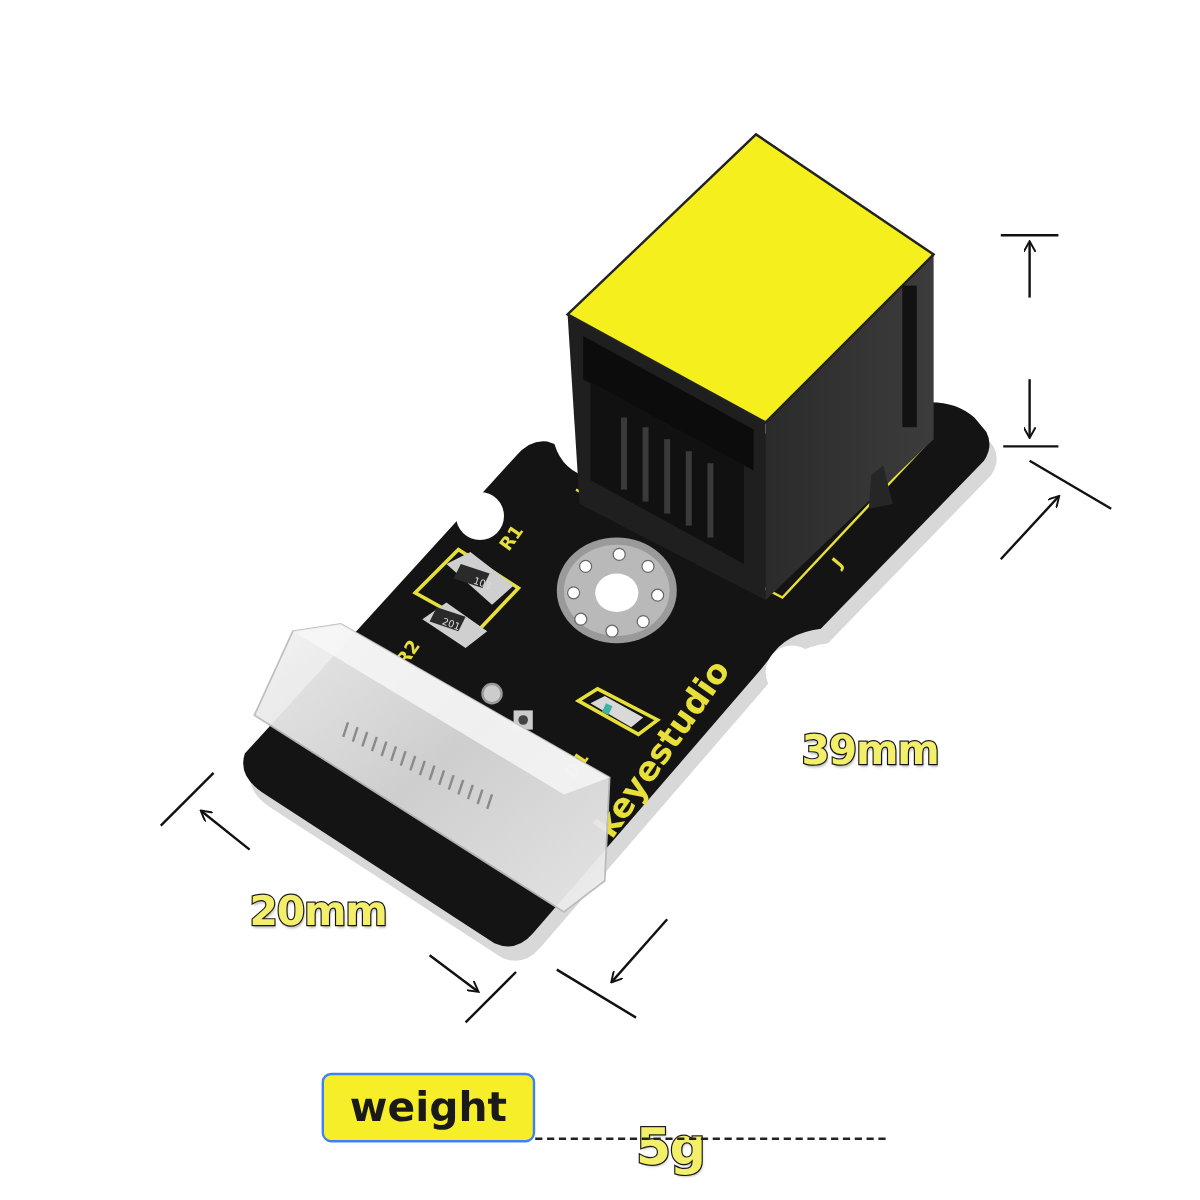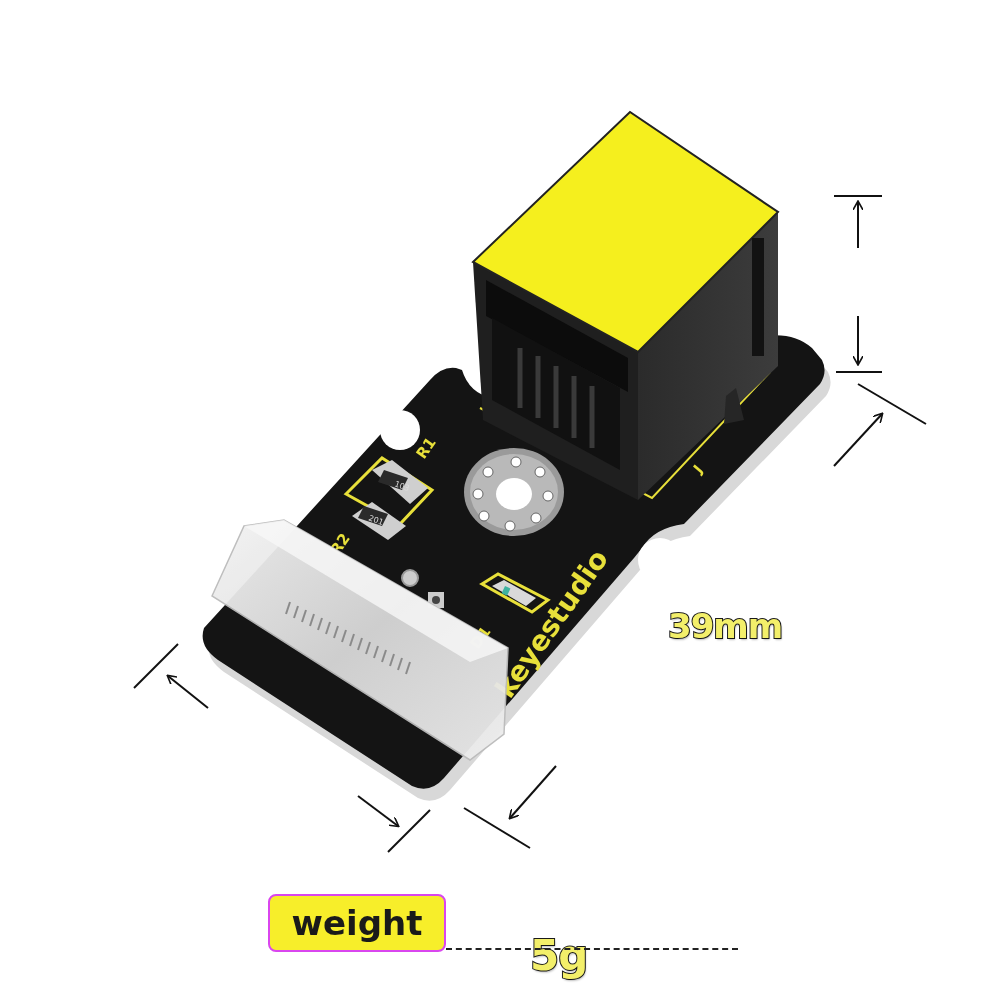--- a/index.html
+++ b/index.html
@@ -6,21 +6,21 @@
   body { width:1000px; height:1000px; position:relative; overflow:hidden; font-family:"DejaVu Sans", sans-serif; }
   .scene { position:absolute; left:0; top:0; width:1000px; height:1000px; }
   .dim-label {
     position:absolute; font-family:"DejaVu Sans", sans-serif; font-weight:bold;
     color:#f3ef6a; font-size:34px; letter-spacing:-1px;
     -webkit-text-stroke:2px #1a1a1a; paint-order:stroke fill;
     text-shadow: 1px 2px 2px rgba(0,0,0,0.25);
   }
   .weight-box {
     position:absolute; left:268px; top:894px; width:178px; height:58px;
-    background:#f7ee2a; border:2px solid #d946ef; border-radius:8px;
+    background:#f7ee2a; border:2px solid #3b82f6; border-radius:8px;
     display:flex; align-items:center; justify-content:center;
     font-family:"DejaVu Sans", sans-serif; font-weight:bold; font-size:34px; color:#1a1a1a;
     box-sizing:border-box;
   }
   .weight-value {
     position:absolute; left:530px; top:890px; font-size:42px;margin-top:41px;
   }
   .dashed-line {
     position:absolute; left:446px; top:948px; width:292px; height:0;
     border-top:2px dashed #222;
@@ -162,17 +162,18 @@
 
     <g stroke="#111" stroke-width="2" fill="none">
       <line x1="134" y1="688" x2="178" y2="644"></line>
       <line x1="208" y1="708" x2="168" y2="676" marker-end="url(#arr)"></line>
       <line x1="358" y1="796" x2="398" y2="826" marker-end="url(#arr)"></line>
       <line x1="388" y1="852" x2="430" y2="810"></line>
     </g>
   </svg>
 
   <div class="dim-label" style="left:668px; top:606px;">39mm</div>
+  <div class="dim-label" style="left:208px; top:740px;">20mm</div>
 
   <div class="weight-box">weight</div>
   <div class="dim-label weight-value">5g</div>
   <div class="dashed-line"></div>
 </div>
 
 </body></html>

